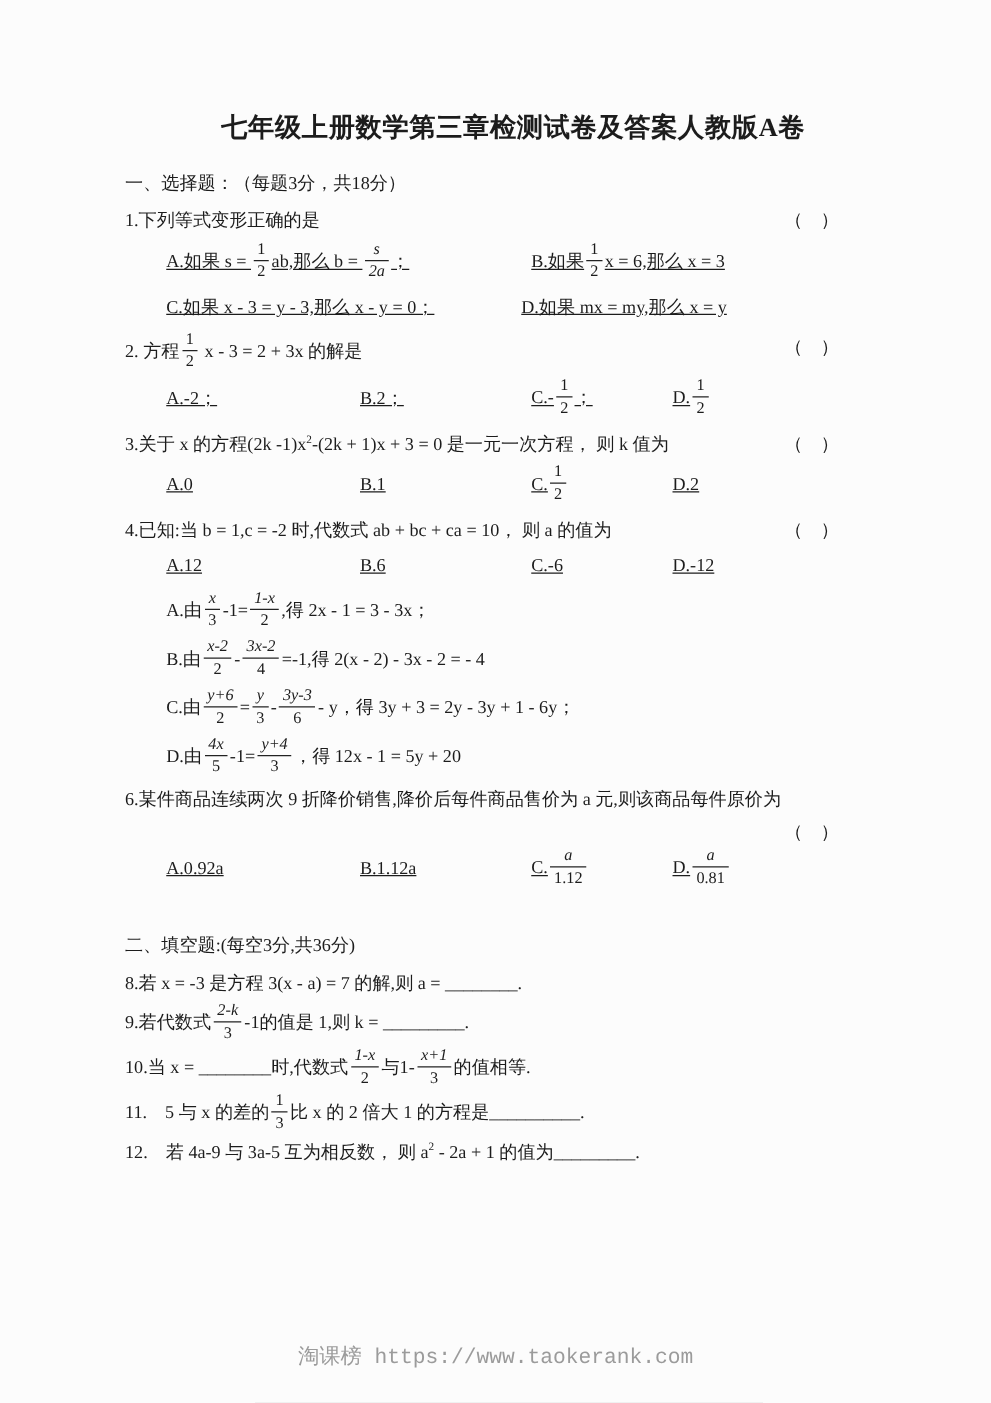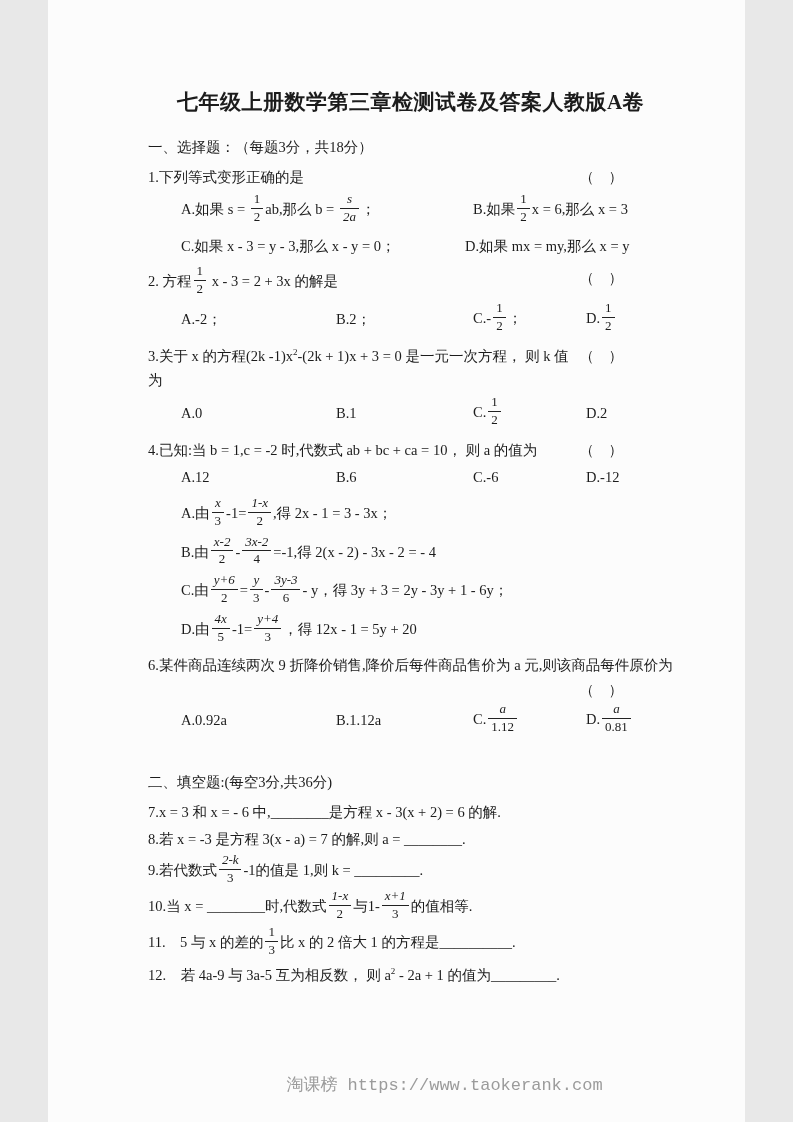--- a/index.html
+++ b/index.html
@@ -1,26 +1,26 @@
 <!DOCTYPE html>
 <html><head>
 <meta charset="utf-8">
 <style>
   html,body{margin:0;padding:0;background:#e8e8e8;}
   .page{
-    width:697px;height:1122px;background:#fcfcfc;margin:0 auto;
+    width:793px;height:1122px;background:#fcfcfc;margin:0 auto;
     box-sizing:border-box;padding:88px 72px 0 100px;position:relative;
     font-family:"Liberation Serif","DejaVu Serif",serif;
     font-size:14.5px;color:#1c1c1c;overflow:hidden;
   }
   .title{text-align:center;font-size:21px;font-weight:700;margin:0 0 20px 0;letter-spacing:.5px;}
   .sec{margin:2px 0 6px 0;line-height:1.6;}
   .q{margin:3px 0;line-height:1.7;overflow:hidden;}
   .bracket{float:right;margin-right:50px;}
-  .opts{display:flex;align-items:center;margin:4px 0 8px 33px;line-height:1.6;}
+  .opts{display:flex;align-items:center;margin:4px 0 8px 33px;line-height:1.6;text-decoration:underline;}
   .opts4 .o1{width:155px}.opts4 .o2{width:137px}.opts4 .o3{width:113px}.opts4 .o4{flex:1}
   .opts2 .oa{width:292px}.opts2 .ob{flex:1}
   .opts2b .oa{width:284px}.opts2b .ob{flex:1}
   .optline{margin:6px 0 6px 33px;line-height:1.5;overflow:hidden;}
   .frac{display:inline-block;text-align:center;vertical-align:middle;
         font-size:13px;line-height:1.15;margin:0 2px;position:relative;top:-2px;}
   .frac .n{display:block;border-bottom:1px solid #222;padding:0 3px 1px 3px;}
   .frac .d{display:block;padding:1px 3px 0 3px;}
   .it{font-style:italic;}
   sup{font-size:9px;line-height:0;}
@@ -120,21 +120,20 @@
     </div>
     <div class="o4">
       <span>D.</span><span class="frac"><span class="n it">a</span><span class="d">0.81</span></span>
     </div>
   </div>
 
   <div class="gap1"></div>
 
   <div class="sec">二、填空题:(每空3分,共36分)</div>
 
-  <div class="q">7.x = 3 和 x = - 6 中,________是方程 x - 3(x + 2) = 6 的解.</div>
   <div class="q">8.若 x = -3 是方程 3(x - a) = 7 的解,则 a = ________.</div>
 
   <div class="q">
     <span>9.若代数式</span><span class="frac"><span class="n it">2-k</span><span class="d">3</span></span><span>-1的值是 1,则 k = _________.</span>
   </div>
 
   <div class="q">
     <span>10.当 x = ________时,代数式</span><span class="frac"><span class="n it">1-x</span><span class="d">2</span></span><span>与1-</span><span class="frac"><span class="n it">x+1</span><span class="d">3</span></span><span>的值相等.</span>
   </div>
 

